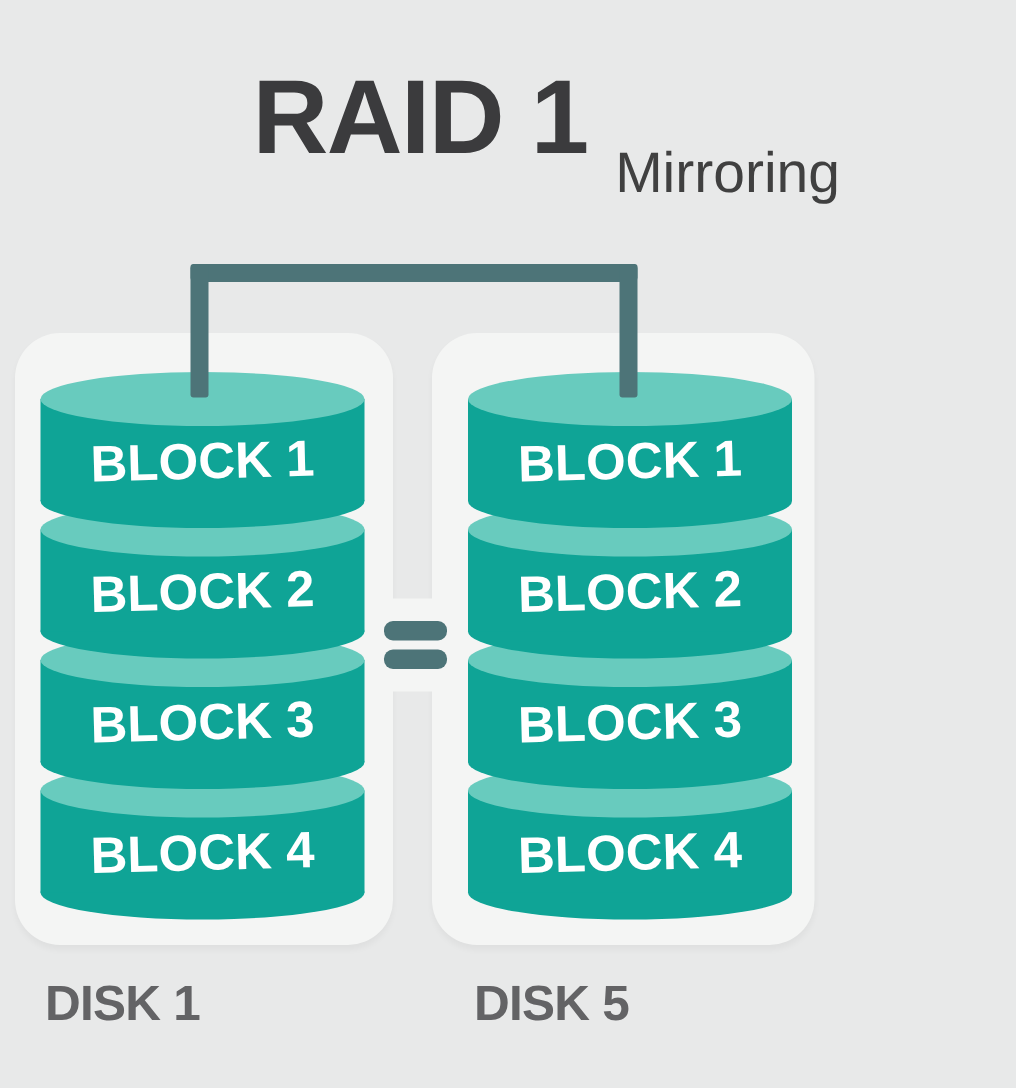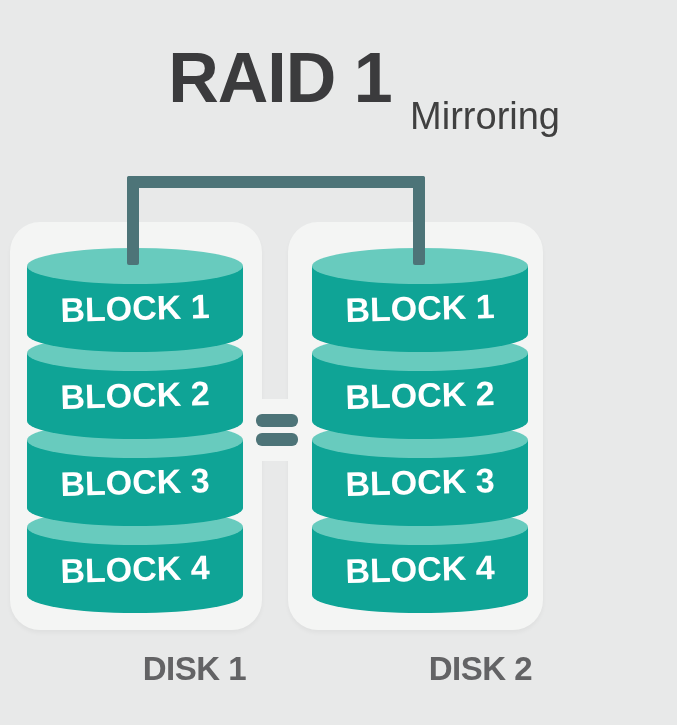--- a/index.html
+++ b/index.html
@@ -129,21 +129,21 @@
     font-weight: bold;
     color: #ffffff;
     transform: rotate(-1.5deg);
     z-index: 5;
     white-space: nowrap;
   }
   .disk-label {
     position: absolute;
     top: 650px;
     width: 216px;
-    text-align: right;
+    text-align: left;
     font-size: 33px;
     font-weight: bold;
     letter-spacing: -0.5px;
     color: #636365;
   }
   .disk-label-left  { left: 30px; }
   .disk-label-right { left: 316px; }
 </style>
 </head>
 <body>
@@ -212,15 +212,15 @@
     </div>
     <div class="cylinder cyl4">
       <div class="cyl-bot"></div>
       <div class="cyl-mid"></div>
       <div class="cyl-top"></div>
       <div class="block-label">BLOCK 4</div>
     </div>
   </div>
 
   <div class="disk-label disk-label-left">DISK 1</div>
-  <div class="disk-label disk-label-right">DISK 2</div>
+  <div class="disk-label disk-label-right">DISK 5</div>
 
 </div>
 
 </body></html>

